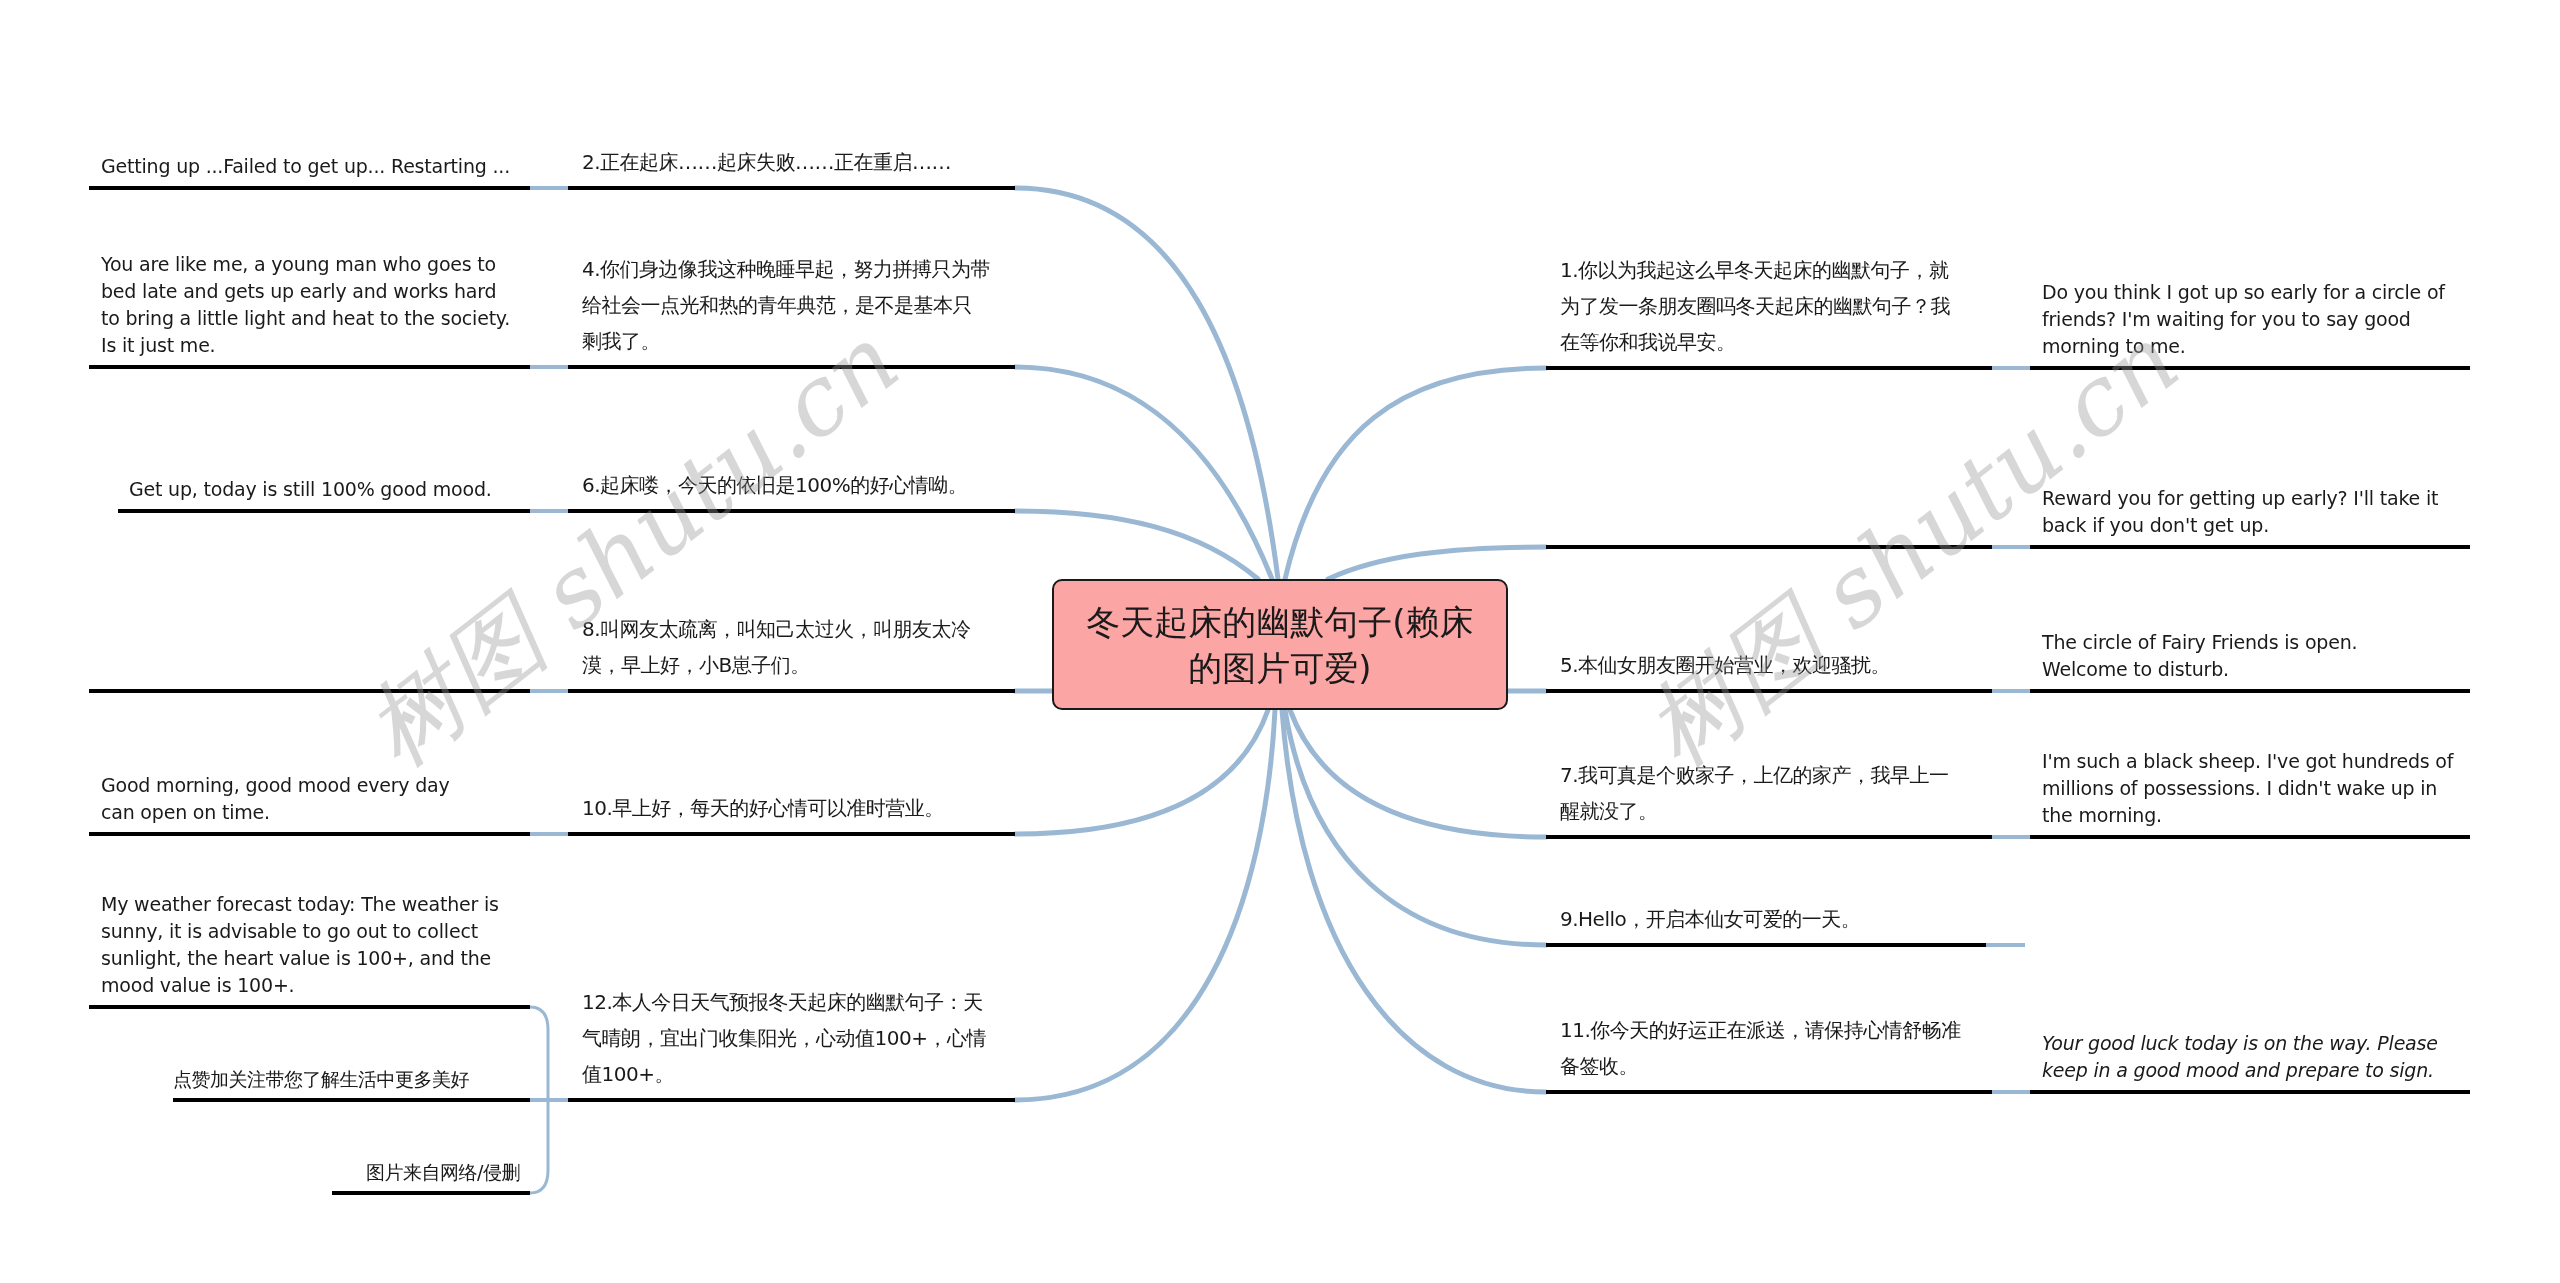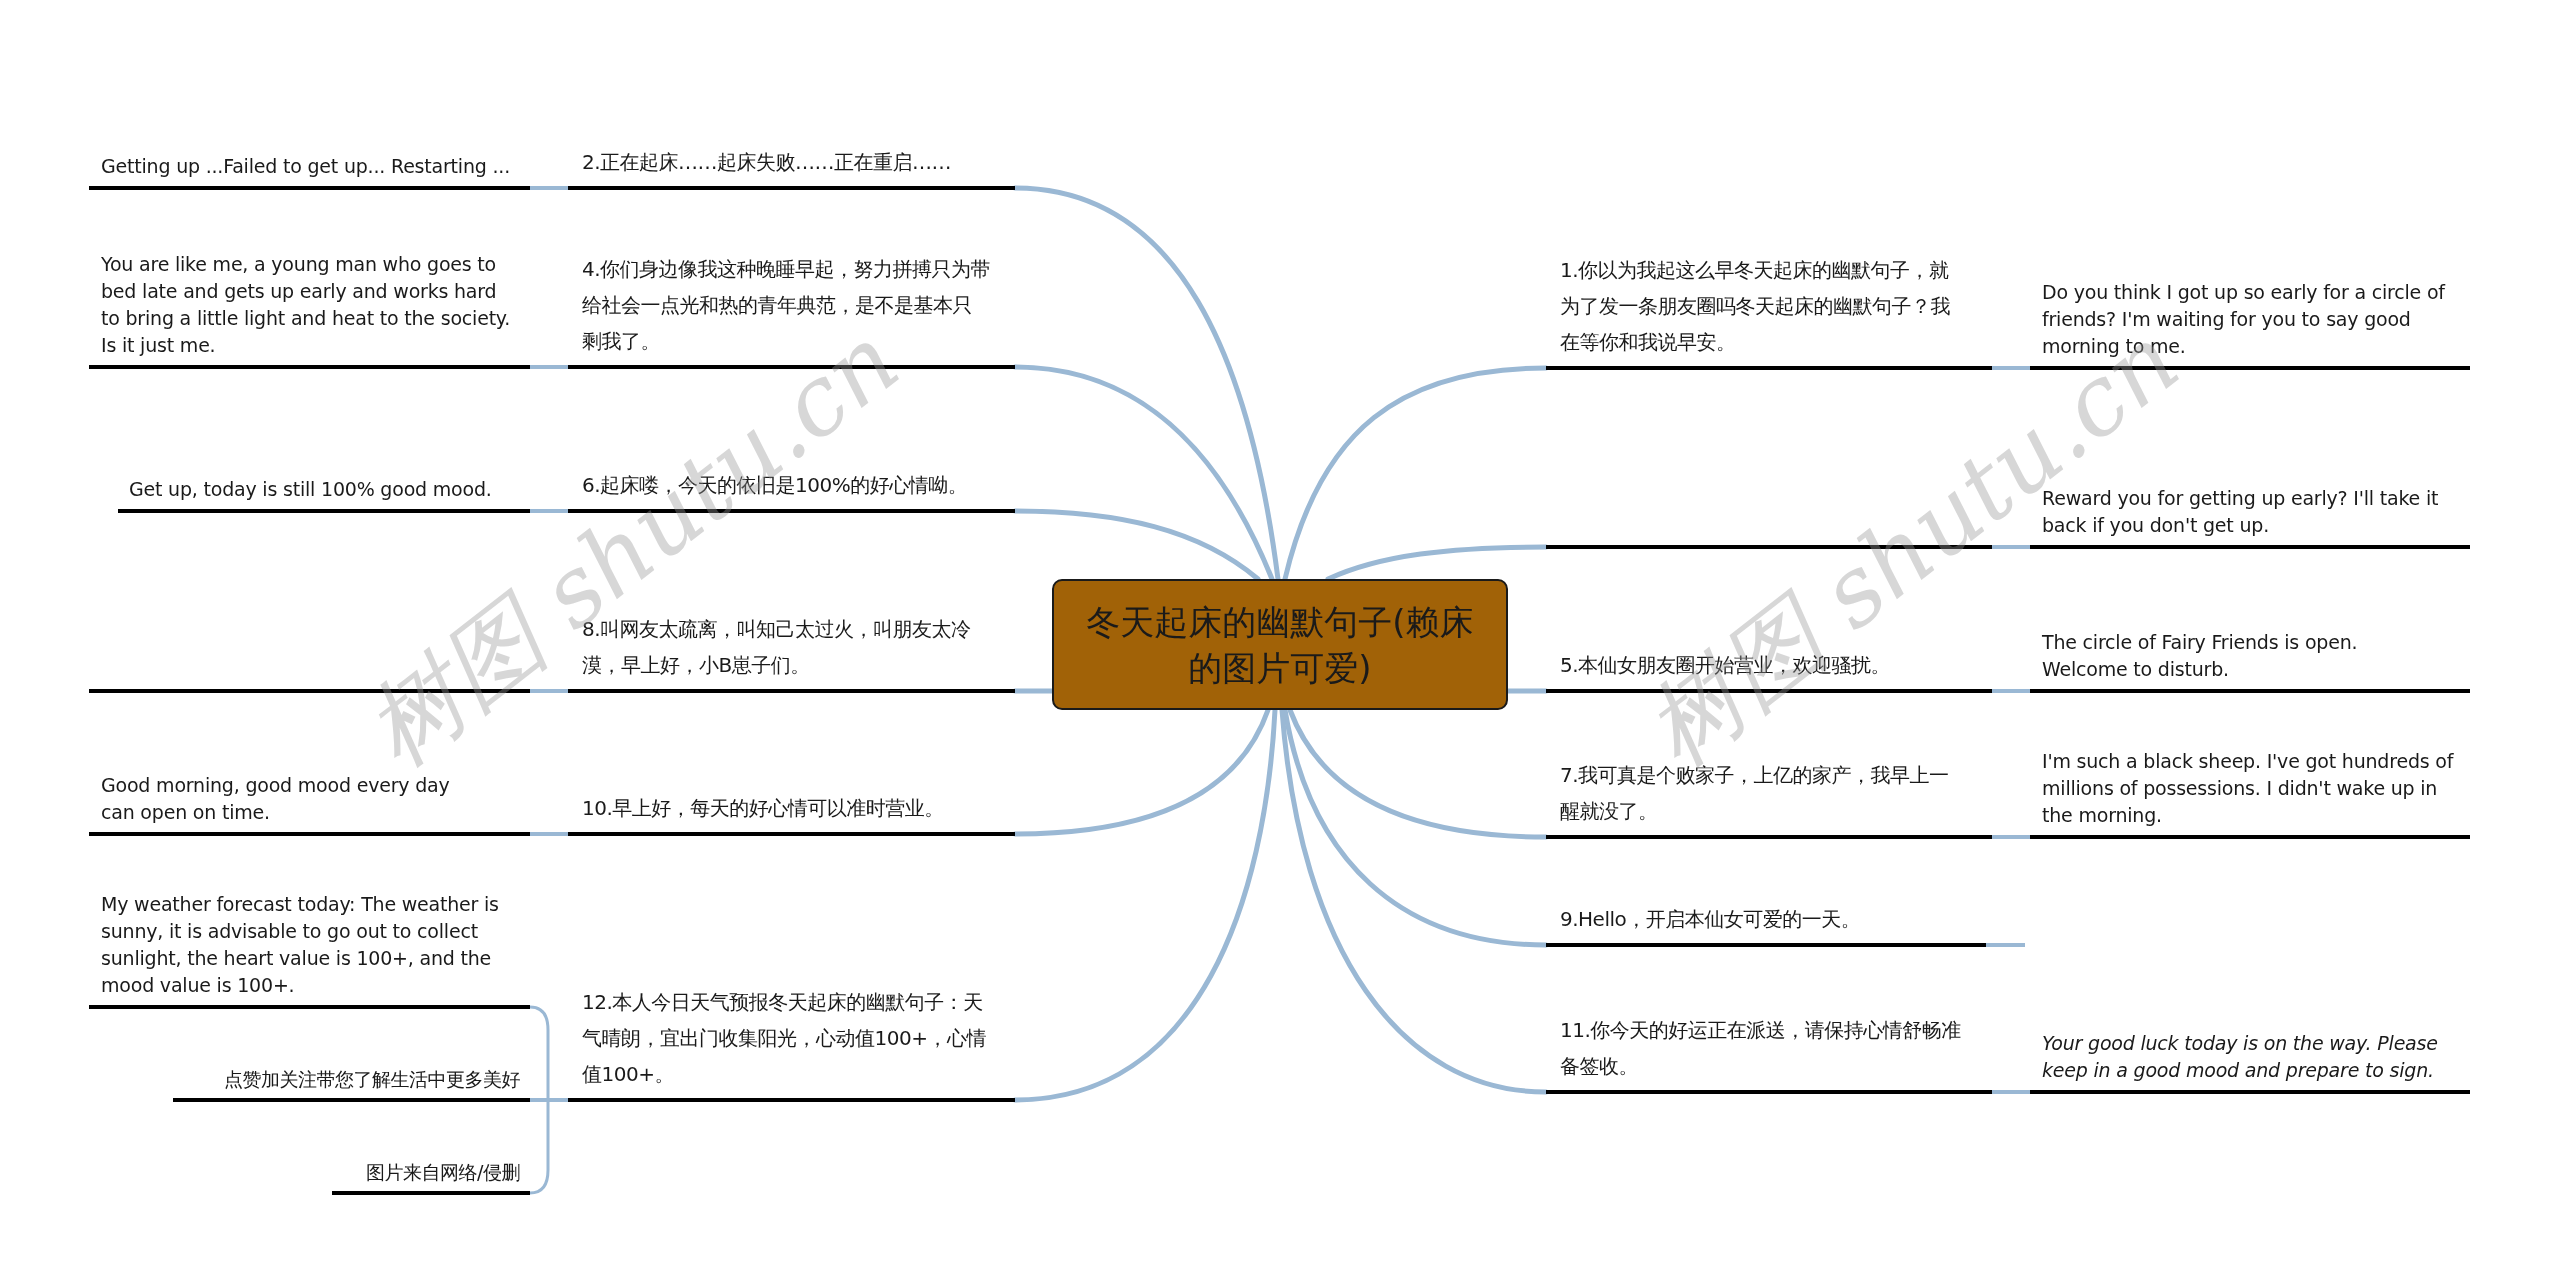--- a/index.html
+++ b/index.html
@@ -6,21 +6,21 @@
   body { width: 2560px; height: 1283px; position: relative; overflow: hidden;
          font-family: "DejaVu Sans", "Liberation Sans", sans-serif; color: #1a1a1a; }
   #canvas { position: absolute; left: 0; top: 0; width: 2560px; height: 1283px; }
   svg.connectors { position: absolute; left: 0; top: 0; width: 2560px; height: 1283px; }
   .node { position: absolute; box-sizing: border-box; }
   .node .txt { position: absolute; left: 0; right: 0; bottom: 10px; white-space: pre-wrap; }
   .zh .txt { font-size: 20px; line-height: 36px; letter-spacing: -0.5px; }
   .en .txt { font-size: 19px; line-height: 27px; letter-spacing: -0.2px; }
   .node .underline { position: absolute; left: 0; right: 0; bottom: 0; height: 4px; background: #000; }
   .center-node { position: absolute; left: 1052px; top: 579px; width: 456px; height: 131px;
-                 border: 2px solid #1a1a1a; border-radius: 10px; background: #a16207; box-sizing: border-box;
+                 border: 2px solid #1a1a1a; border-radius: 10px; background: #fca5a5; box-sizing: border-box;
                  display: flex; align-items: center; justify-content: center; text-align: center; }
   .center-node span { font-size: 34px; line-height: 46px; padding: 0 22px; }
   .watermark { position: absolute; font-family: "DejaVu Serif", "Liberation Serif", serif;
                font-style: italic; font-size: 96px; color: rgba(150,150,150,0.38);
                transform: rotate(-38deg); transform-origin: left center; white-space: nowrap;
                pointer-events: none; }
 </style>
 </head>
 <body>
 
@@ -115,21 +115,21 @@
 
   <div class="node zh" style="left:568px; top:970px; width:447px; height:132px;">
     <div class="txt" style="padding-left:14px; padding-right:20px;">12.本人今日天气预报冬天起床的幽默句子：天气晴朗，宜出门收集阳光，心动值100+，心情值100+。</div>
     <div class="underline"></div>
   </div>
   <div class="node en" style="left:89px; top:880px; width:441px; height:129px;">
     <div class="txt" style="padding-left:12px; padding-right:20px;">My weather forecast today: The weather is sunny, it is advisable to go out to collect sunlight, the heart value is 100+, and the mood value is 100+.</div>
     <div class="underline"></div>
   </div>
   <div class="node" style="left:173px; top:1055px; width:357px; height:47px;">
-    <div class="txt" style="font-size:19px; line-height:26px; text-align:right; padding-right:10px; letter-spacing:-0.5px;">点赞加关注带您了解生活中更多美好</div>
+    <div class="txt" style="font-size:19px; line-height:26px; text-align:left; padding-right:10px; letter-spacing:-0.5px;">点赞加关注带您了解生活中更多美好</div>
     <div class="underline"></div>
   </div>
   <div class="node" style="left:332px; top:1150px; width:198px; height:45px;">
     <div class="txt" style="font-size:19px; line-height:26px; text-align:right; padding-right:10px; letter-spacing:-0.5px;">图片来自网络/侵删</div>
     <div class="underline"></div>
   </div>
 
   <div class="node zh" style="left:1546px; top:200px; width:446px; height:170px;">
     <div class="txt" style="padding-left:14px; padding-right:26px;">1.你以为我起这么早冬天起床的幽默句子，就为了发一条朋友圈吗冬天起床的幽默句子？我在等你和我说早安。</div>
     <div class="underline"></div>

